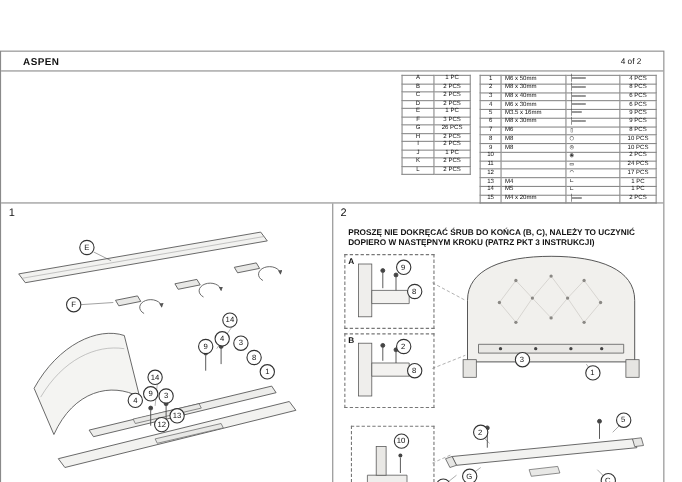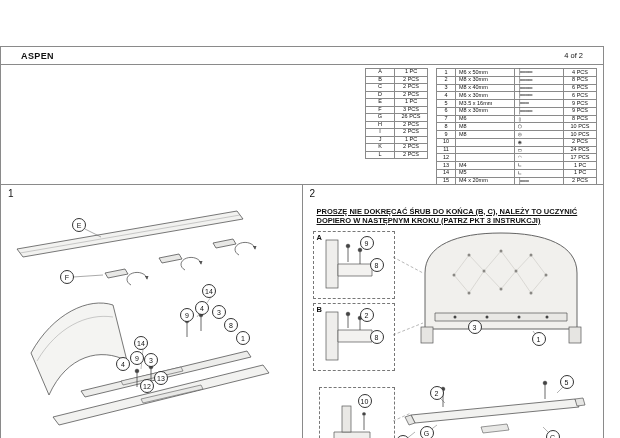--- a/index.html
+++ b/index.html
@@ -31,21 +31,21 @@
   .hwicon[data-icon="cover-cap-icon"]::before{content:"◠";}
   .hwicon[data-icon="allen-key-icon"]::before{content:"∟";}
   .main{flex:1;border-top:1px solid #8a8a8a;display:flex;min-height:0;}
   .panel{flex:1;position:relative;min-width:0;}
   .panel1{border-right:1px solid #8a8a8a;}
   .stepnum{position:absolute;top:3px;left:7px;font-size:10px;z-index:5;}
   .callout{position:absolute;width:12px;height:12px;border:1px solid #333;border-radius:50%;
     background:#fff;font-size:7px;display:flex;align-items:center;justify-content:center;
     transform:translate(-50%,-50%);z-index:4;}
   .warning{position:absolute;left:14px;top:14px;width:268px;font-size:7.5px;font-weight:bold;
-    line-height:1.25;z-index:3;text-decoration:underline;}
+    line-height:1.25;z-index:3;}
   .dashbox{position:absolute;border:1px dashed #777;z-index:2;}
   .boxlabel{position:absolute;top:1px;left:3px;font-size:7.5px;font-weight:bold;}
   .absvg{position:absolute;pointer-events:none;}
   svg{display:block;}
 </style>
 </head>
 <body>
 
 <div class="sheet">
 

